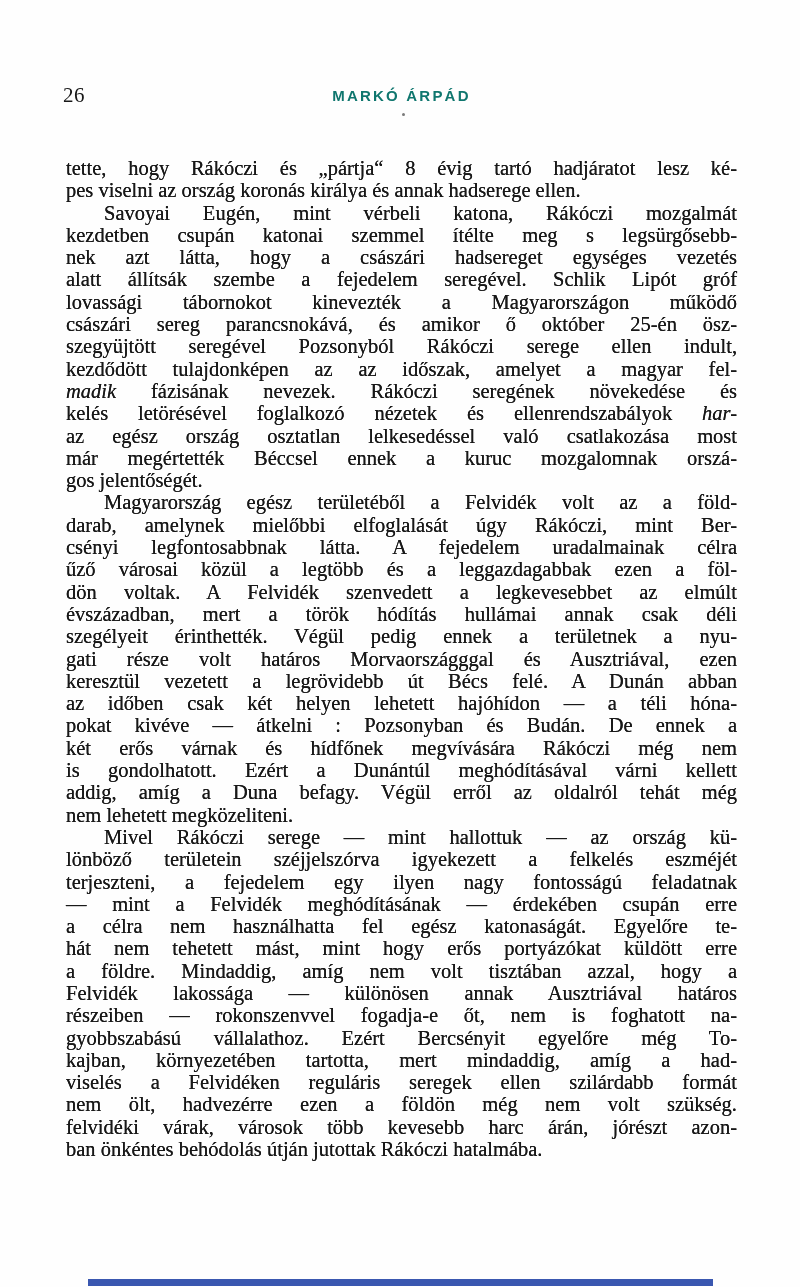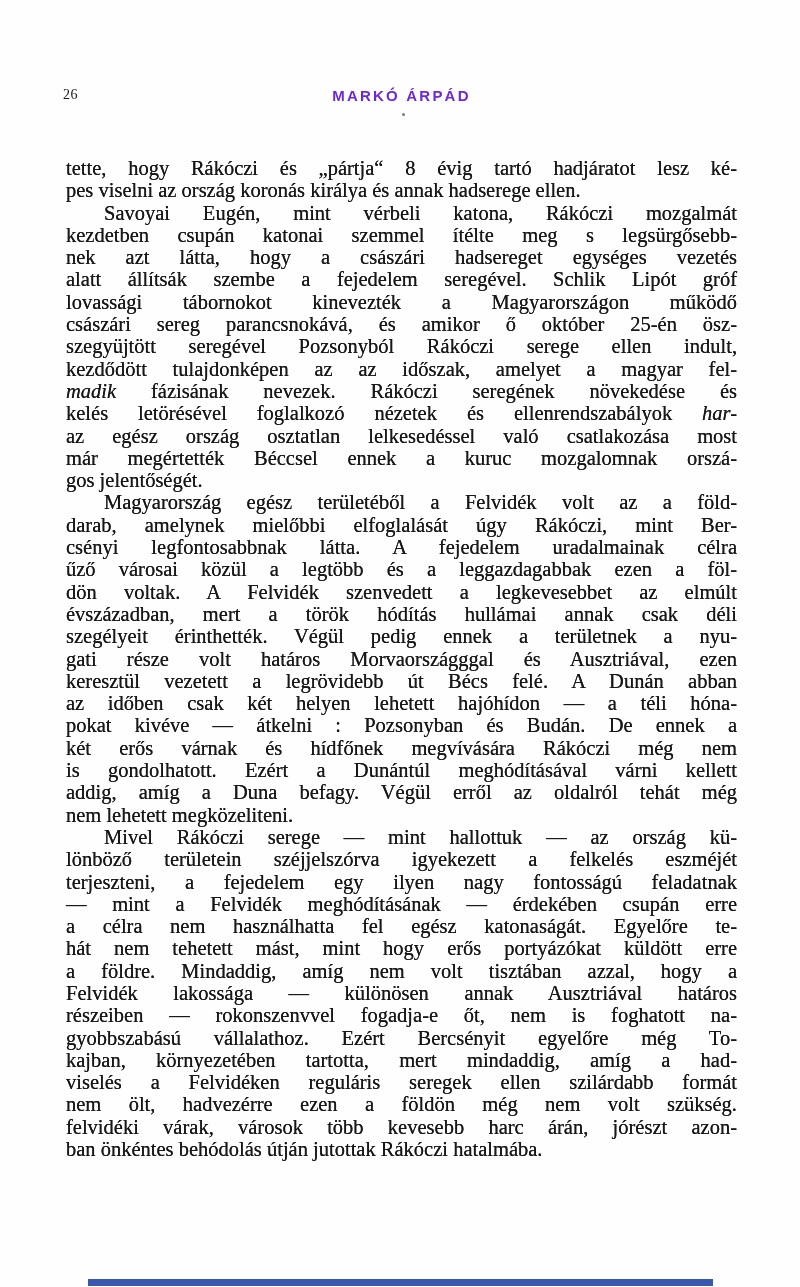--- a/index.html
+++ b/index.html
@@ -6,29 +6,29 @@
   .page{
     position:relative;
     width:800px;height:1287px;
     background:#fefefe;
     overflow:hidden;
     font-family:"Liberation Serif","DejaVu Serif",serif;
     color:#181818;
   }
   .page-number{
     position:absolute;left:63px;top:84px;
-    font-size:14px;line-height:22px;
+    font-size:21px;line-height:22px;
     letter-spacing:.5px;
   }
   .running-header{
     position:absolute;left:66px;top:87px;width:671px;
     text-align:center;
     font-family:"Liberation Sans","DejaVu Sans",sans-serif;
     font-weight:bold;font-size:15px;line-height:17px;
-    letter-spacing:2.2px;color:#6d28d9;
+    letter-spacing:2.2px;color:#0f766e;
   }
   .ink-speck{
     position:absolute;left:402px;top:113px;
     width:3px;height:3px;border-radius:50%;
     background:#7a7a7a;
   }
   .text-block{
     position:absolute;left:66px;top:133px;width:671px;margin-top:24px;
   }
   .line{

